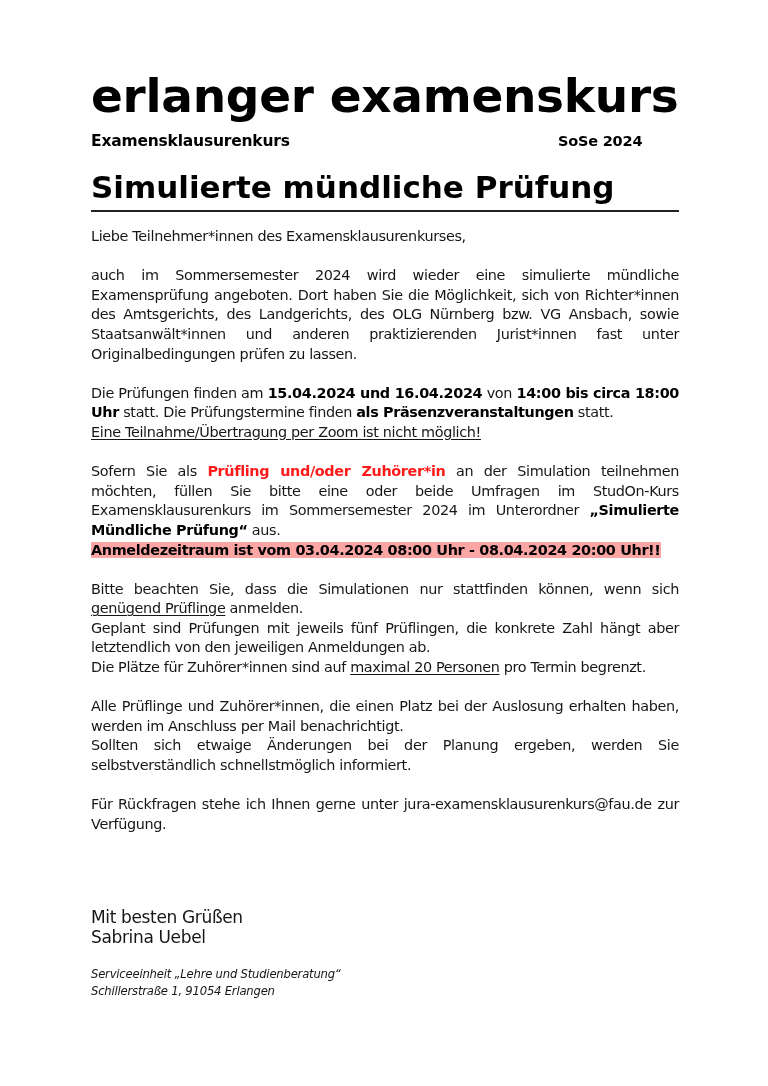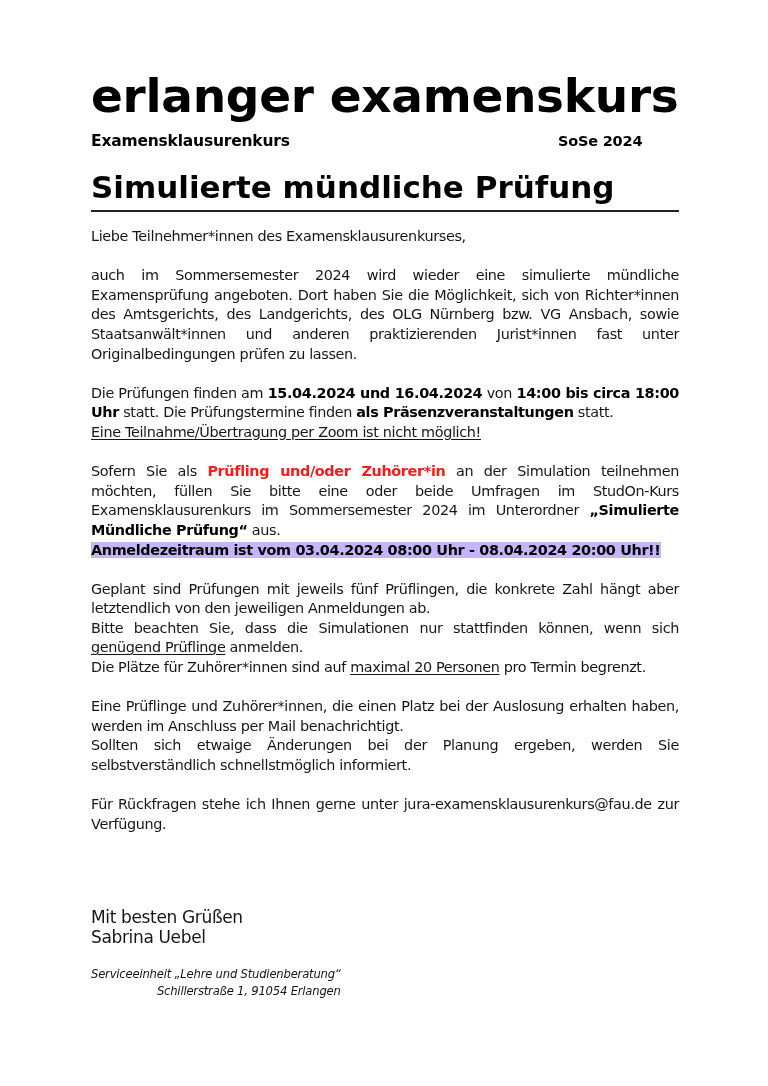--- a/index.html
+++ b/index.html
@@ -11,24 +11,24 @@
   .subrow .right { position: absolute; left: 467px; white-space: nowrap; font-size: 14.5px; letter-spacing: -0.2px; }
   .heading { position: absolute; left: 0; top: 167px; width: 588px; font-size: 31px; font-weight: bold; line-height: 40px; color: #000; white-space: nowrap; }
   .rule { position: absolute; left: 0; top: 210px; width: 588px; height: 2px; background: #222; }
   .body { position: absolute; left: 0; top: 227px; width: 588px; font-size: 14.4px; line-height: 19.6px; letter-spacing: -0.35px; color: #161616; }
   .body p { margin: 0; text-align: justify; }
   .body .gap { height: 19.6px; }
   .body .last { text-align-last: left; }
   .b { font-weight: bold; color: #000; }
   .red { color: #ff1a1a; font-weight: bold; }
   .u { text-decoration: underline; text-underline-offset: 2px; }
-  .hl { background: #c4b5fd; font-weight: bold; color: #000; }
+  .hl { background: #fca5a5; font-weight: bold; color: #000; }
   .sig { position: absolute; left: 0; top: 907px; font-size: 17px; line-height: 20px; letter-spacing: -0.35px; color: #161616; }
   .foot { position: absolute; left: 0; top: 966px; font-size: 11.6px; line-height: 17.4px; letter-spacing: -0.2px; color: #161616; }
-  .foot .i { font-style: italic; text-align: right; }
+  .foot .i { font-style: italic; }
   .foot a { color: #1a3ef5; text-decoration: underline; }
 </style>
 </head>
 <body>
 
 <div class="page">
 
   <div class="brand">erlanger examenskurs</div>
 
   <div class="subrow">
@@ -47,26 +47,26 @@
     <div class="gap"></div>
 
     <p><span>Die Prüfungen finden am </span><span class="b">15.04.2024 und 16.04.2024</span><span> von </span><span class="b">14:00 bis circa 18:00 Uhr</span><span> statt. Die Prüfungstermine finden </span><span class="b">als Präsenzveranstaltungen</span><span> statt.</span></p>
     <p class="last"><span class="u">Eine Teilnahme/Übertragung per Zoom ist nicht möglich!</span></p>
     <div class="gap"></div>
 
     <p class="last"><span>Sofern Sie als </span><span class="red">Prüfling und/oder Zuhörer*in</span><span> an der Simulation teilnehmen möchten, füllen Sie bitte eine oder beide Umfragen im StudOn-Kurs Examensklausurenkurs im Sommersemester 2024 im Unterordner </span><span class="b">„Simulierte Mündliche Prüfung“</span><span> aus.</span></p>
     <p class="last"><span class="hl">Anmeldezeitraum ist vom 03.04.2024 08:00 Uhr - 08.04.2024 20:00 Uhr!!</span></p>
     <div class="gap"></div>
 
+    <p class="last"><span>Bitte beachten Sie, dass die Simulationen nur stattfinden können, wenn sich </span><span class="u">genügend Prüflinge</span><span> anmelden.</span></p>
     <p class="last">Geplant sind Prüfungen mit jeweils fünf Prüflingen, die konkrete Zahl hängt aber letztendlich von den jeweiligen Anmeldungen ab.</p>
-    <p class="last"><span>Bitte beachten Sie, dass die Simulationen nur stattfinden können, wenn sich </span><span class="u">genügend Prüflinge</span><span> anmelden.</span></p>
     <p class="last"><span>Die Plätze für Zuhörer*innen sind auf </span><span class="u">maximal 20 Personen</span><span> pro Termin begrenzt.</span></p>
     <div class="gap"></div>
 
-    <p class="last">Eine Prüflinge und Zuhörer*innen, die einen Platz bei der Auslosung erhalten haben, werden im Anschluss per Mail benachrichtigt.</p>
+    <p class="last">Alle Prüflinge und Zuhörer*innen, die einen Platz bei der Auslosung erhalten haben, werden im Anschluss per Mail benachrichtigt.</p>
     <p class="last">Sollten sich etwaige Änderungen bei der Planung ergeben, werden Sie selbstverständlich schnellstmöglich informiert.</p>
     <div class="gap"></div>
 
     <p class="last">Für Rückfragen stehe ich Ihnen gerne unter jura-examensklausurenkurs@fau.de zur Verfügung.</p>
   </div>
 
   <div class="sig">
     <div>Mit besten Grüßen</div>
     <div>Sabrina Uebel</div>
   </div>

